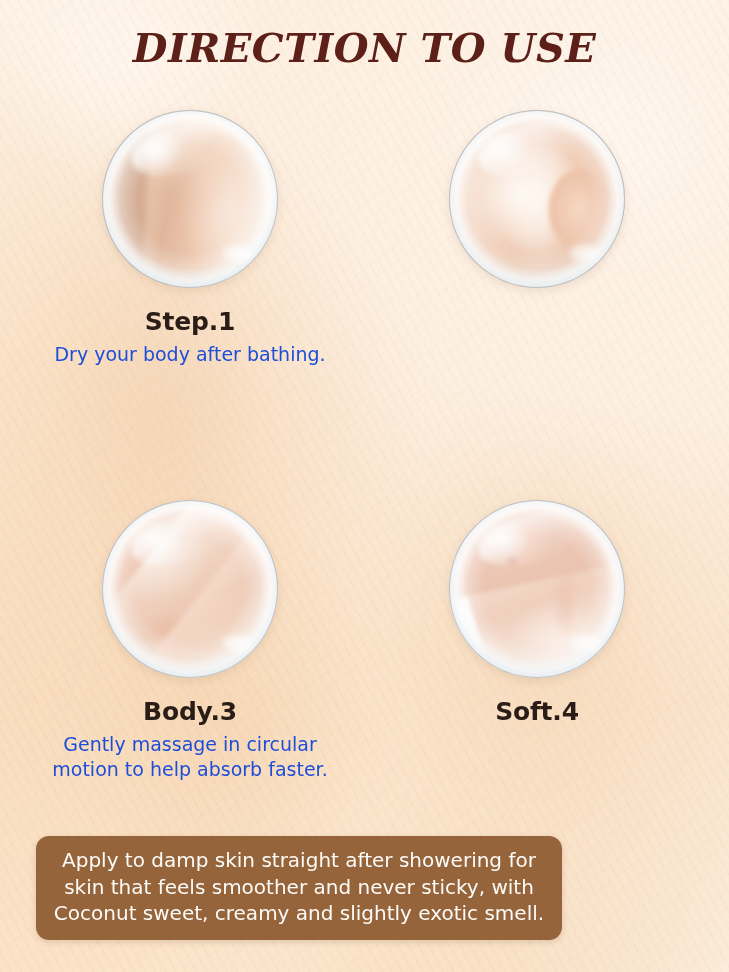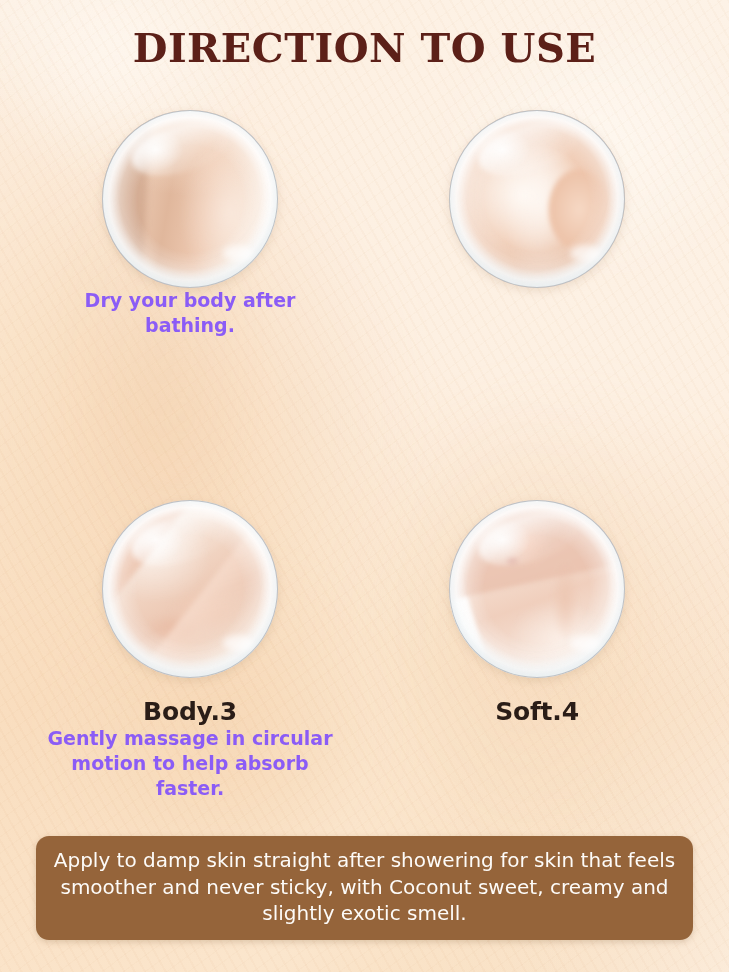--- a/index.html
+++ b/index.html
@@ -39,20 +39,21 @@
         radial-gradient(closest-side at 72% 64%, rgba(206,160,114,.14), rgba(0,0,0,0) 70%);}
 
   
   #page{position:relative;z-index:2;width:729px;height:972px;}
 
   #page-title{
     position:absolute;top:24px;left:0;width:729px;text-align:center;
     font-family:"DejaVu Serif","Liberation Serif",serif;
     font-weight:700;font-size:40px;letter-spacing:.5px;color:#5c2018;
     white-space:nowrap;
+    font-style:italic;
   }
 
   .step{position:absolute;width:330px;text-align:center;}
   .step-1{left:25px;top:110px;}
   .step-2{left:372px;top:110px;}
   .step-3{left:25px;top:500px;}
   .step-4{left:372px;top:500px;}
 
   
   .bubble-wrap{position:relative;width:176px;height:178px;margin:0 auto;}
@@ -124,27 +125,27 @@
         radial-gradient(10% 30% at 66% 56%, rgba(236,197,176,.8), rgba(236,197,176,0) 75%),
         linear-gradient(74deg, rgba(255,255,255,.9) 18%, rgba(255,255,255,0) 19%),
         radial-gradient(40% 30% at 62% 78%, rgba(255,248,243,.6), rgba(255,248,243,0) 72%);
       filter:blur(2.2px);}
 
   .step-label{
     margin-top:20px;font-size:25px;font-weight:700;color:#2a1d17;
     letter-spacing:-.2px;line-height:1.1;
   }
   .step-body{
-    font-size:19px;line-height:1.33;color:#8b5cf6;
-    padding:0 16px;font-weight:700;
+    margin-top:6px;font-size:19px;line-height:1.33;color:#1d4ed8;
+    padding:0 16px;font-weight:400;
   }
 
   
   #footer-banner{
-    position:absolute;left:36px;top:836px;width:657px;
+    position:absolute;left:36px;top:836px;width:526px;
     background:#95643a;border-radius:13px;
     padding:11px 16px 13px;box-sizing:border-box;
     color:#fdfbf8;text-align:center;
     font-size:20px;line-height:1.33;
     box-shadow:0 2px 6px rgba(120,80,45,.22);
   }
 </style>
 </head>
 <body>
 
@@ -164,20 +165,21 @@
 
   <div class="step step-1">
     <div class="bubble-wrap">
       <div class="bubble">
         <div class="photo ph-back"></div>
       </div>
       <div class="rim"></div>
       <div class="gloss"></div>
       <div class="gloss-sm"></div>
     </div>
+    <div class="step-label">Step.1</div>
     <div class="step-body">Dry your body after bathing.</div>
   </div>
 
   <div class="step step-2">
     <div class="bubble-wrap">
       <div class="bubble">
         <div class="photo ph-cream"></div>
       </div>
       <div class="rim"></div>
       <div class="gloss"></div>

